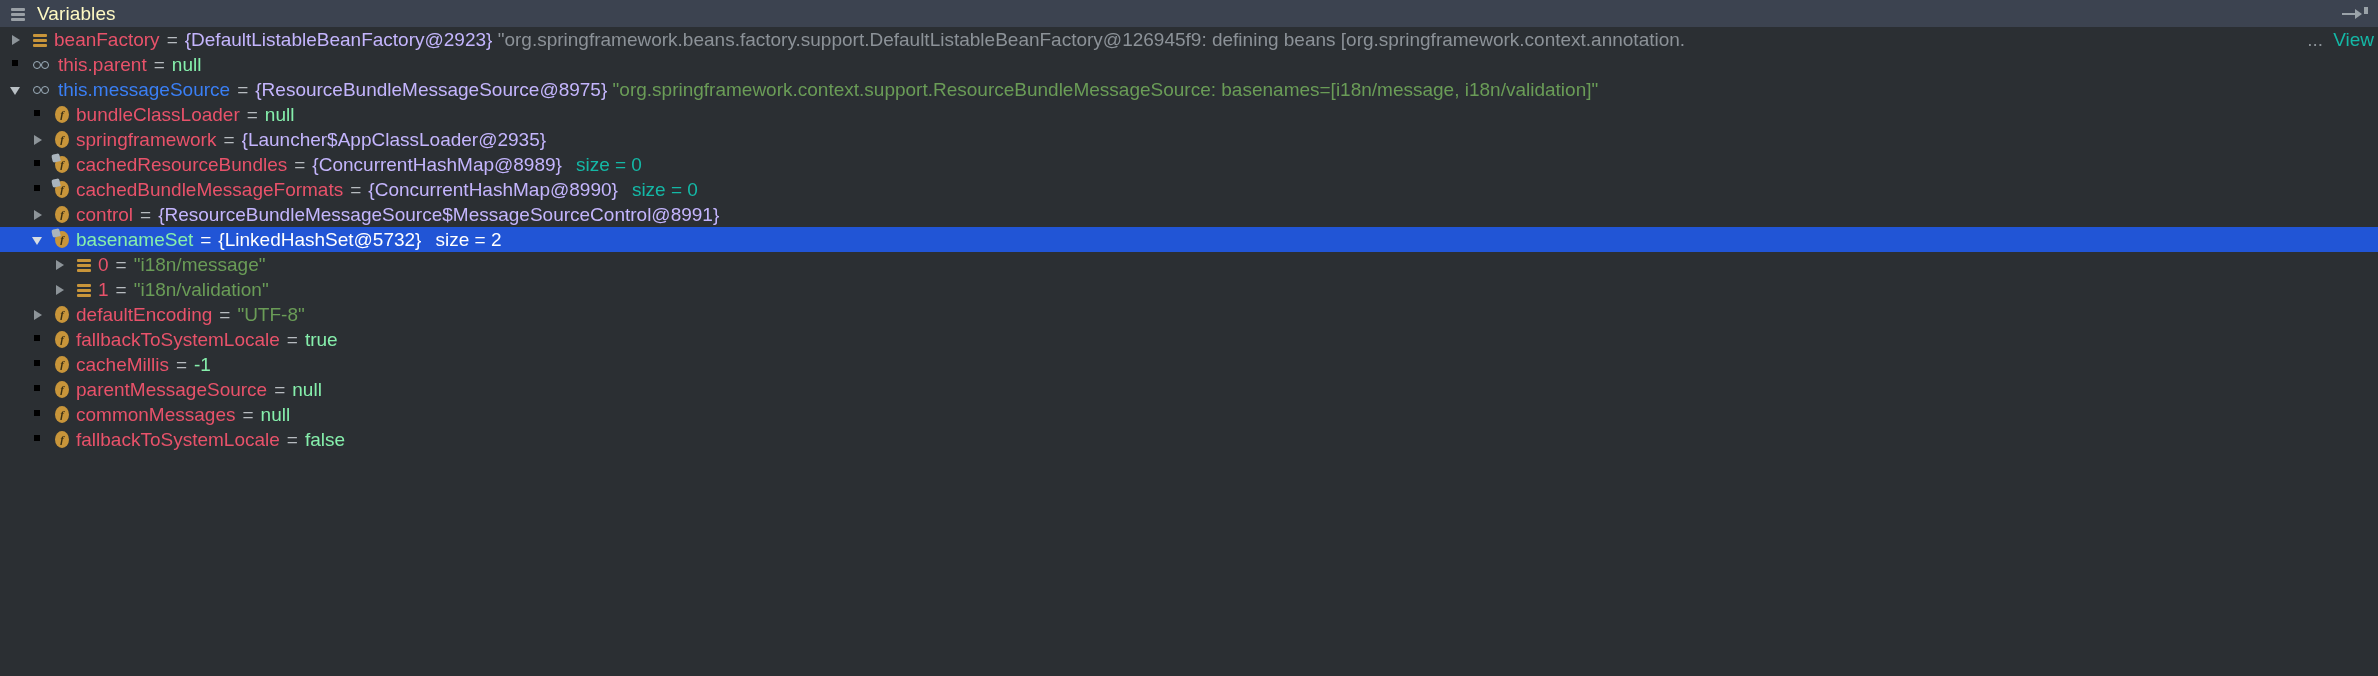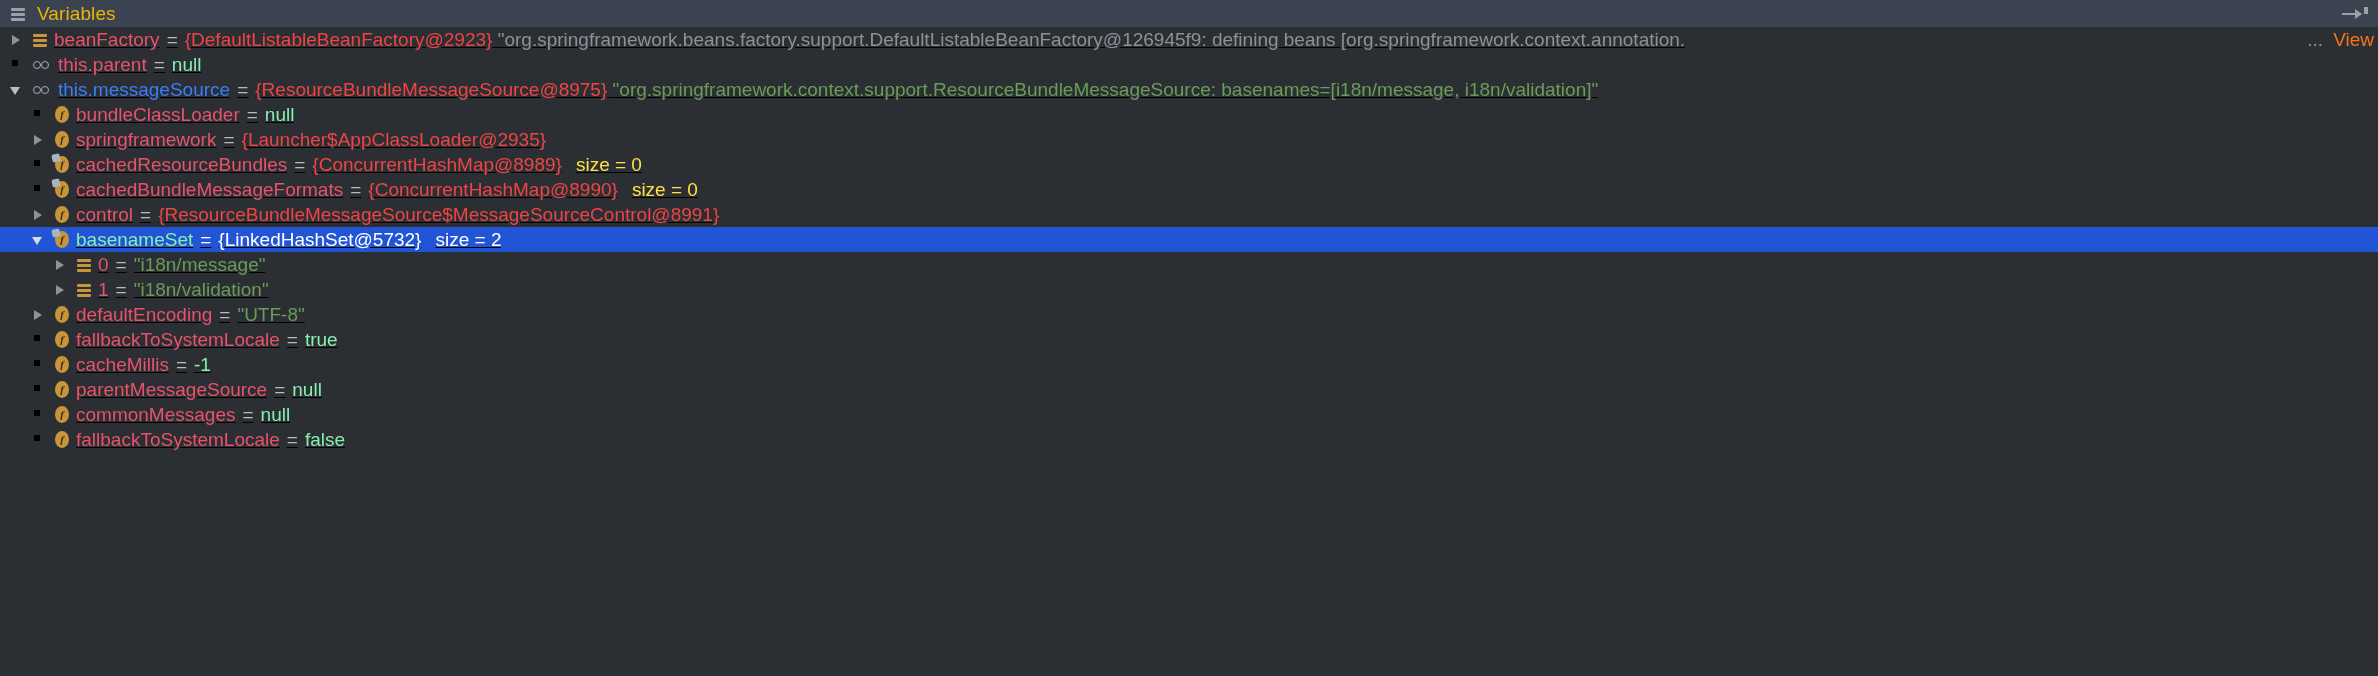--- a/index.html
+++ b/index.html
@@ -19,21 +19,21 @@
   #toolwindow-header {
     height: 27px;
     background: #3c4350;
     display: flex;
     align-items: center;
     padding: 0 6px 0 10px;
     box-sizing: border-box;
     position: relative;
   }
   #toolwindow-header .tw-title {
-    color: #eab308;
+    color: #fef9c3;
     font-size: 19px;
     letter-spacing: 0.1px;
     margin-left: 11px;
     white-space: nowrap;
   }
   .header-right {
     margin-left: auto;
     display: flex;
     align-items: center;
     gap: 8px;
@@ -156,21 +156,20 @@
     position: absolute; right: 0; top: 1px;
     width: 4px; height: 7px; background: #9aa2a8;
   }
 
   
   #variables-tree {
     background: #2b2f33;
     height: 490px;
     overflow: hidden;
     position: relative;
-    text-decoration: underline;
   }
   .row {
     height: 25px;
     display: flex;
     align-items: center;
     white-space: nowrap;
     font-size: 19px;
     padding-left: 8px;
     box-sizing: border-box;
   }
@@ -179,31 +178,31 @@
   .indent { display: inline-block; flex: 0 0 auto; }
   .gap { display: inline-block; width: 8px; flex: 0 0 auto; }
 
   .name { color: #e8526a; margin-left: 6px; }
   .name.watchblue { color: #3a7ff5; }
   .row.selected .name { color: #86efac; }
 
   .eq { color: #b7bcc0; margin: 0 7px; }
   .row.selected .eq { color: #ffffff; }
 
-  .val-ref   { color: #ef4444; }
+  .val-ref   { color: #c4b5fd; }
   .val-lit   { color: #86efac; }
   .val-str   { color: #6a9c57; }
-  .val-size  { color: #fde047; margin-left: 14px; }
+  .val-size  { color: #14b8a6; margin-left: 14px; }
   .row.selected .val-ref,
   .row.selected .val-lit,
   .row.selected .val-str,
   .row.selected .val-size { color: #ffffff; }
 
   .view-link {
-    color: #f97316;
+    color: #14b8a6;
     margin-left: 10px;
   }
   .ellipsis { color: #8c9298; }
 
   .value-clip {
     overflow: hidden;
     text-overflow: clip;
     display: inline-block;
     max-width: 1660px;
     vertical-align: bottom;

